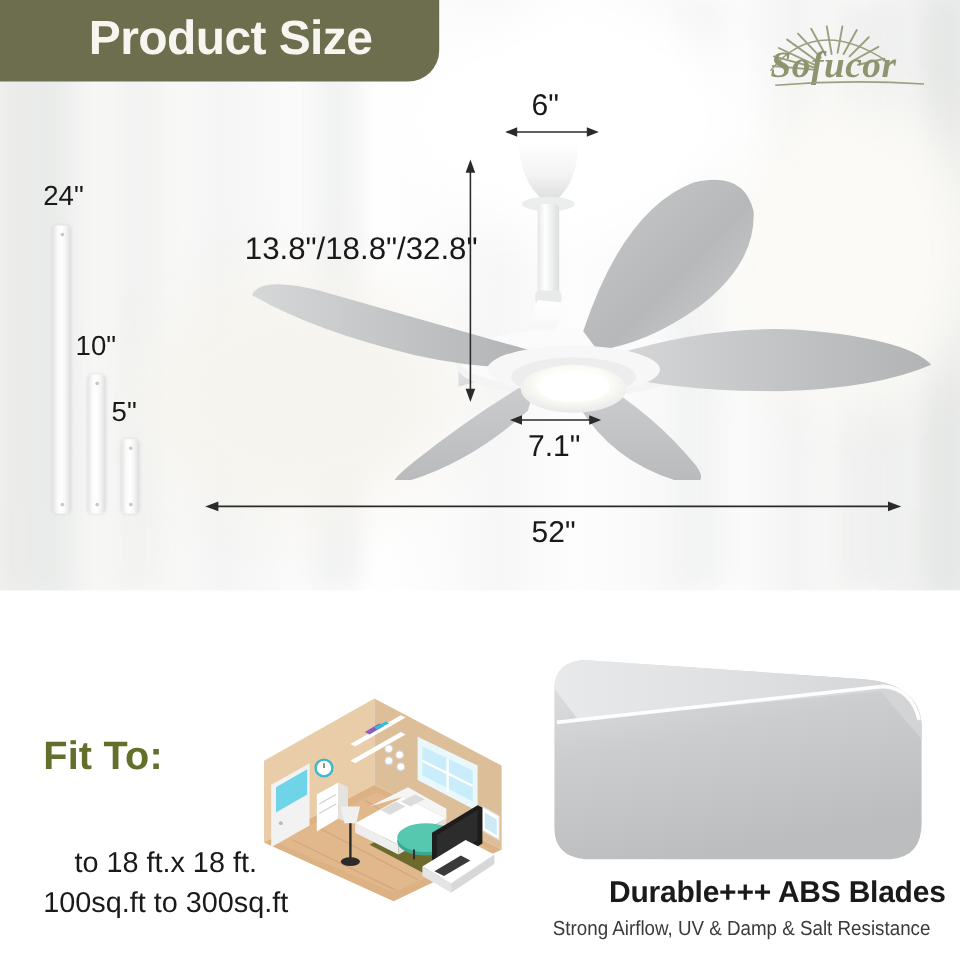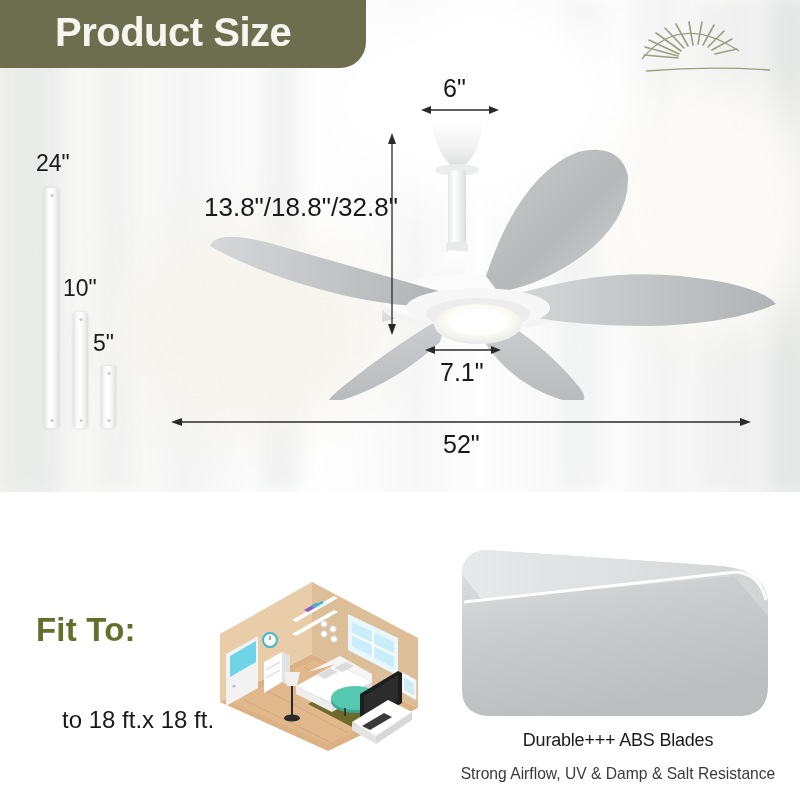--- a/index.html
+++ b/index.html
@@ -52,21 +52,21 @@
     border-radius: 0 0 26px 0;
     z-index: 8;
     display: flex;
     align-items: center;
   }
   #banner-title {
     color: #f6f5ef;
     font-size: 40px;
     font-weight: bold;
     letter-spacing: -.5px;
-    margin-left: 69px;
+    margin-left: 88px;
     margin-top: 6px;
     white-space: nowrap;
   }
 
   
   #logo {
     position: absolute;
     right: 20px; top: 14px;
     width: 160px; height: 62px;
     z-index: 9;
@@ -160,23 +160,23 @@
   
   #blade-panel {
     position: absolute;
     left: 448px; top: 20px;
     width: 338px; height: 190px;
   }
   #blade-title {
     position: absolute;
     left: 448px; top: 212px;
     width: 340px;
-    text-align: center;
-    font-size: 18px;
-    font-weight: normal;
+    text-align: right;
+    font-size: 25px;
+    font-weight: bold;
     color: #1a1a1a;
     letter-spacing: -.2px;
   }
   #blade-sub {
     position: absolute;
     left: 438px; top: 246px;
     width: 360px;
     text-align: center;
     font-size: 17px;
     color: #3a3a3a;
@@ -326,30 +326,32 @@
           <path d="M78 30 L82 8"></path>
           <path d="M83 31 L94 11"></path>
           <path d="M88 33 L104 17"></path>
           <path d="M92 36 L112 25"></path>
           <path d="M95 40 L117 35"></path>
         </g>
         <g fill="none" stroke="#9aa07e" stroke-width="1.2">
           <path d="M22 45 Q60 -2 119 37"></path>
         </g>
       </svg>
+      <div id="logo-text">Sofucor</div>
       <svg style="position:absolute;left:24px;top:52px;" width="128" height="8" viewBox="0 0 128 8">
         <path d="M2 5 Q64 0 126 4" stroke="#9aa07e" stroke-width="1.3" fill="none"></path>
       </svg>
     </div>
   </div>
 
   <div id="bottom-section">
 
     <div id="fit-to-title">Fit To:</div>
     <div class="fit-line" style="top:188px;margin-left:26px;">to 18 ft.x 18 ft.</div>
+    <div class="fit-line" style="top:221px;">100sq.ft to 300sq.ft</div>
 
     <svg id="room" viewBox="0 0 216 175">
 
       <path d="M8 58 L100 6 L100 78 L8 126 Z" fill="#e9cda9"></path>
 
       <path d="M100 6 L206 62 L206 132 L100 78 Z" fill="#dcbe99"></path>
 
       <path d="M8 126 L100 78 L206 132 L116 175 Z" fill="#dcb183"></path>
       <path d="M18 126 L102 84 L196 131 L116 168 Z" fill="#e0b88c"></path>
       <g stroke="#cda074" stroke-width="1" opacity=".7">

